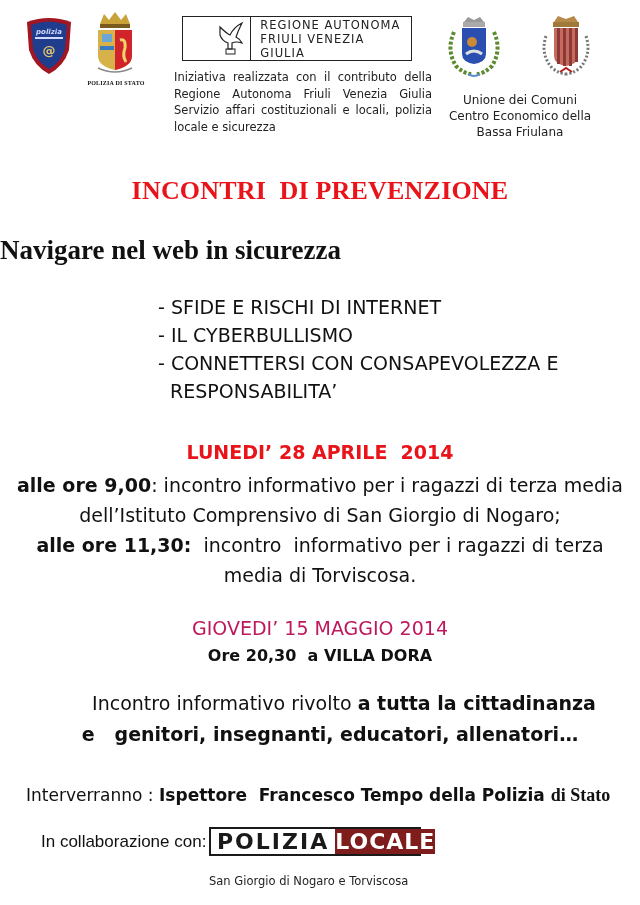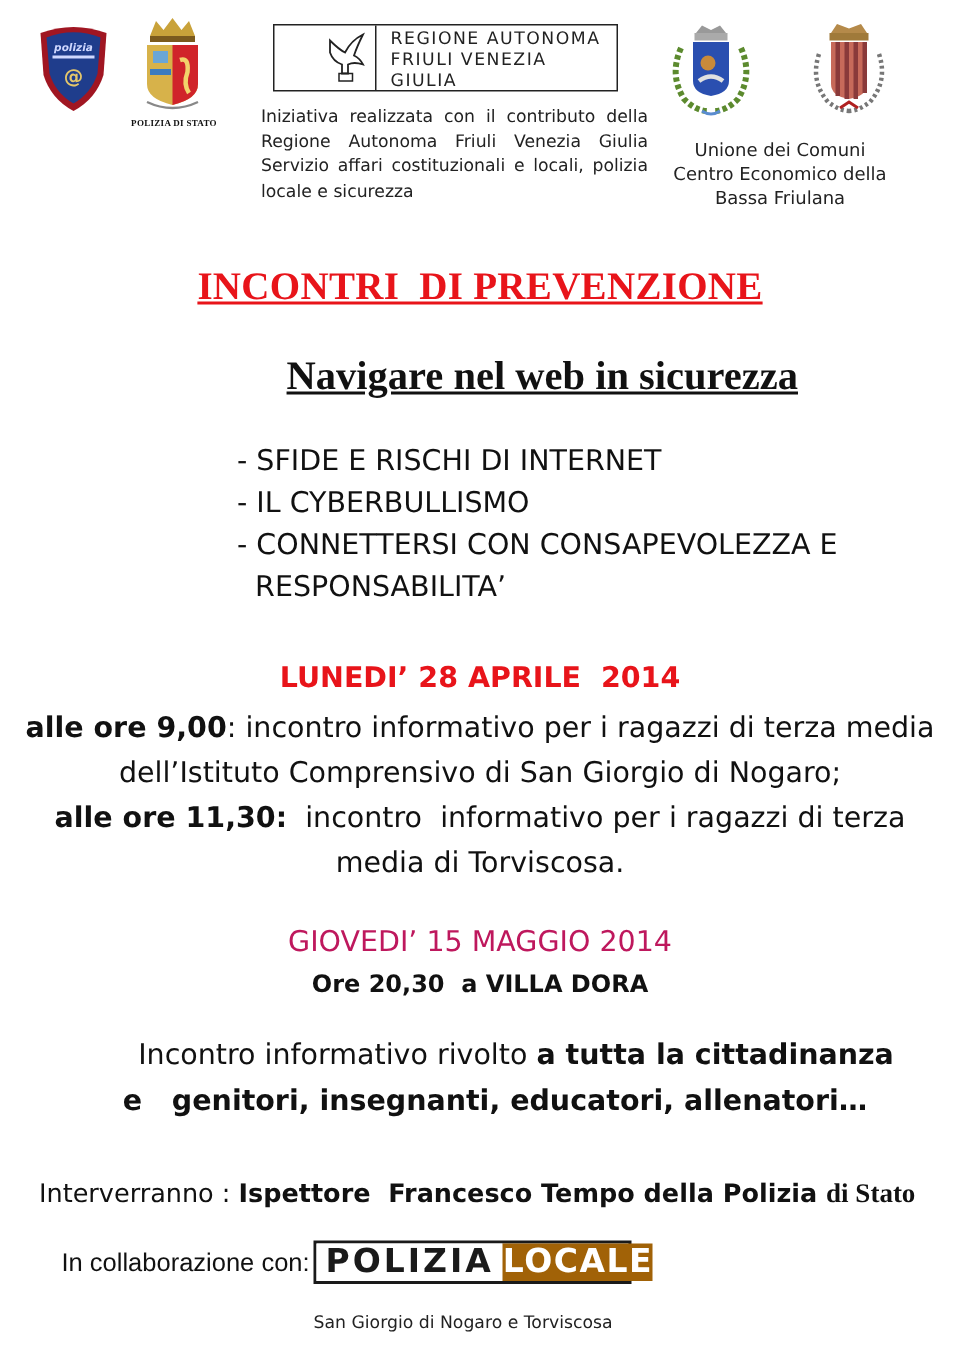--- a/index.html
+++ b/index.html
@@ -1,57 +1,57 @@
 <!DOCTYPE html>
 <html><head>
   <meta charset="utf-8">
   <style>
     html, body { margin: 0; padding: 0; background: #ffffff; }
     body { width: 640px; height: 905px; position: relative; overflow: hidden; color: #111; font-family: "Liberation Sans", sans-serif; }
     .abs { position: absolute; }
     .sans { font-family: "DejaVu Sans", "Liberation Sans", sans-serif; }
-    .serif { font-family: "Liberation Serif", "DejaVu Serif", serif; text-decoration: underline; }
+    .serif { font-family: "Liberation Serif", "DejaVu Serif", serif; }
 
     
     .shield-postale { left: 24px; top: 14px; width: 50px; height: 62px; }
     .emblem-stato { left: 92px; top: 10px; width: 46px; height: 66px; }
     .emblem-stato-label { left: 86px; top: 80px; width: 60px; font-size: 6px; font-weight: bold; text-align: center; font-family: "Liberation Serif", serif; letter-spacing: 0.2px; }
 
     .regione-box { left: 182px; top: 16px; width: 200px; height: 43px; border: 1px solid #222; display: flex; align-items: center; padding-left: 28px; }
     .regione-eagle { width: 40px; height: 43px; border-right: 1px solid #222; display: flex; align-items: center; justify-content: center; }
     .regione-text { padding-left: 9px; font-size: 11.5px; line-height: 14px; letter-spacing: 1px; color: #222; font-family: "DejaVu Sans", sans-serif; }
 
     .initiative-text { left: 146px; top: 69px; width: 258px; font-size: 11.5px; line-height: 16.5px; color: #222; text-align: justify; text-align-last: left; margin-left: 28px; }
 
     .comune1 { left: 442px; top: 14px; width: 64px; height: 66px; }
     .comune2 { left: 536px; top: 14px; width: 60px; height: 66px; }
     .unione-text { left: 440px; top: 92px; width: 160px; font-size: 12px; line-height: 16px; color: #222; text-align: center; }
 
     .title-red { left: 0; top: 176px; width: 640px; font-size: 26px; font-weight: bold; color: #e8141a; text-align: center; letter-spacing: 0.2px; }
-    .subtitle { left: 0; top: 235px; width: 532px; font-size: 27px; font-weight: bold; color: #111; text-align: right; }
+    .subtitle { left: 0; top: 235px; width: 532px; font-size: 27px; font-weight: bold; color: #111; text-align: left; }
 
     .topics { left: 158px; top: 293px; font-size: 19px; line-height: 28px; color: #111; }
     .topics div { white-space: pre; }
 
     .date1 { left: 0; top: 441px; width: 640px; font-size: 19px; font-weight: bold; color: #e8141a; text-align: center; }
     .block1 { left: 10px; top: 470px; width: 620px; font-size: 19px; line-height: 30px; color: #111; text-align: center; }
     .block1 b { font-weight: bold; }
 
     .date2 { left: 0; top: 617px; width: 640px; font-size: 19px; font-weight: normal; color: #be185d; text-align: center; }
     .time2 { left: 0; top: 646px; width: 640px; font-size: 16px; font-weight: bold; color: #111; text-align: center; }
 
     .audience { left: 20px; top: 688px; width: 620px; font-size: 19px; line-height: 31px; color: #111; text-align: center; }
 
     .speakers { left: 26px; top: 785px; font-size: 17px; color: #111; white-space: nowrap; }
     .speakers .stato { font-family: "Liberation Serif", serif; font-weight: bold; font-size: 18px; }
 
     .collab-label { left: 17px; top: 832px; font-size: 17px; color: #111; font-family: "Liberation Sans", sans-serif; margin-left: 24px; }
     .pl-logo { left: 209px; top: 827px; width: 212px; height: 29px; border: 2px solid #1a1a1a; display: flex; box-sizing: border-box; }
     .pl-left { background: #fff; color: #1a1a1a; font-weight: bold; font-size: 22px; letter-spacing: 2px; padding: 0 6px; display: flex; align-items: center; font-family: "DejaVu Sans", sans-serif; transform-origin: left; }
-    .pl-right { background: #a16207; color: #fff; font-weight: bold; font-size: 22px; letter-spacing: 1px; flex: 1; display: flex; align-items: center; justify-content: center; font-family: "DejaVu Sans", sans-serif; }
+    .pl-right { background: #7f1d1d; color: #fff; font-weight: bold; font-size: 22px; letter-spacing: 1px; flex: 1; display: flex; align-items: center; justify-content: center; font-family: "DejaVu Sans", sans-serif; }
     .pl-caption { left: 209px; top: 874px; font-size: 11.5px; color: #222; }
   </style>
 </head>
 <body>
 
 <div class="abs shield-postale">
   <svg width="50" height="62" viewBox="0 0 50 62">
     <path d="M3 8 Q25 0 47 8 L45 36 Q40 52 25 60 Q10 52 5 36 Z" fill="#a01622"></path>
     <path d="M7 11 Q25 4 43 11 L41 35 Q37 48 25 55 Q13 48 9 35 Z" fill="#1f3d8c"></path>
     <text x="25" y="20" font-size="7" fill="#cfd8ff" text-anchor="middle" font-style="italic" font-weight="bold" font-family="DejaVu Sans, sans-serif">polizia</text>

